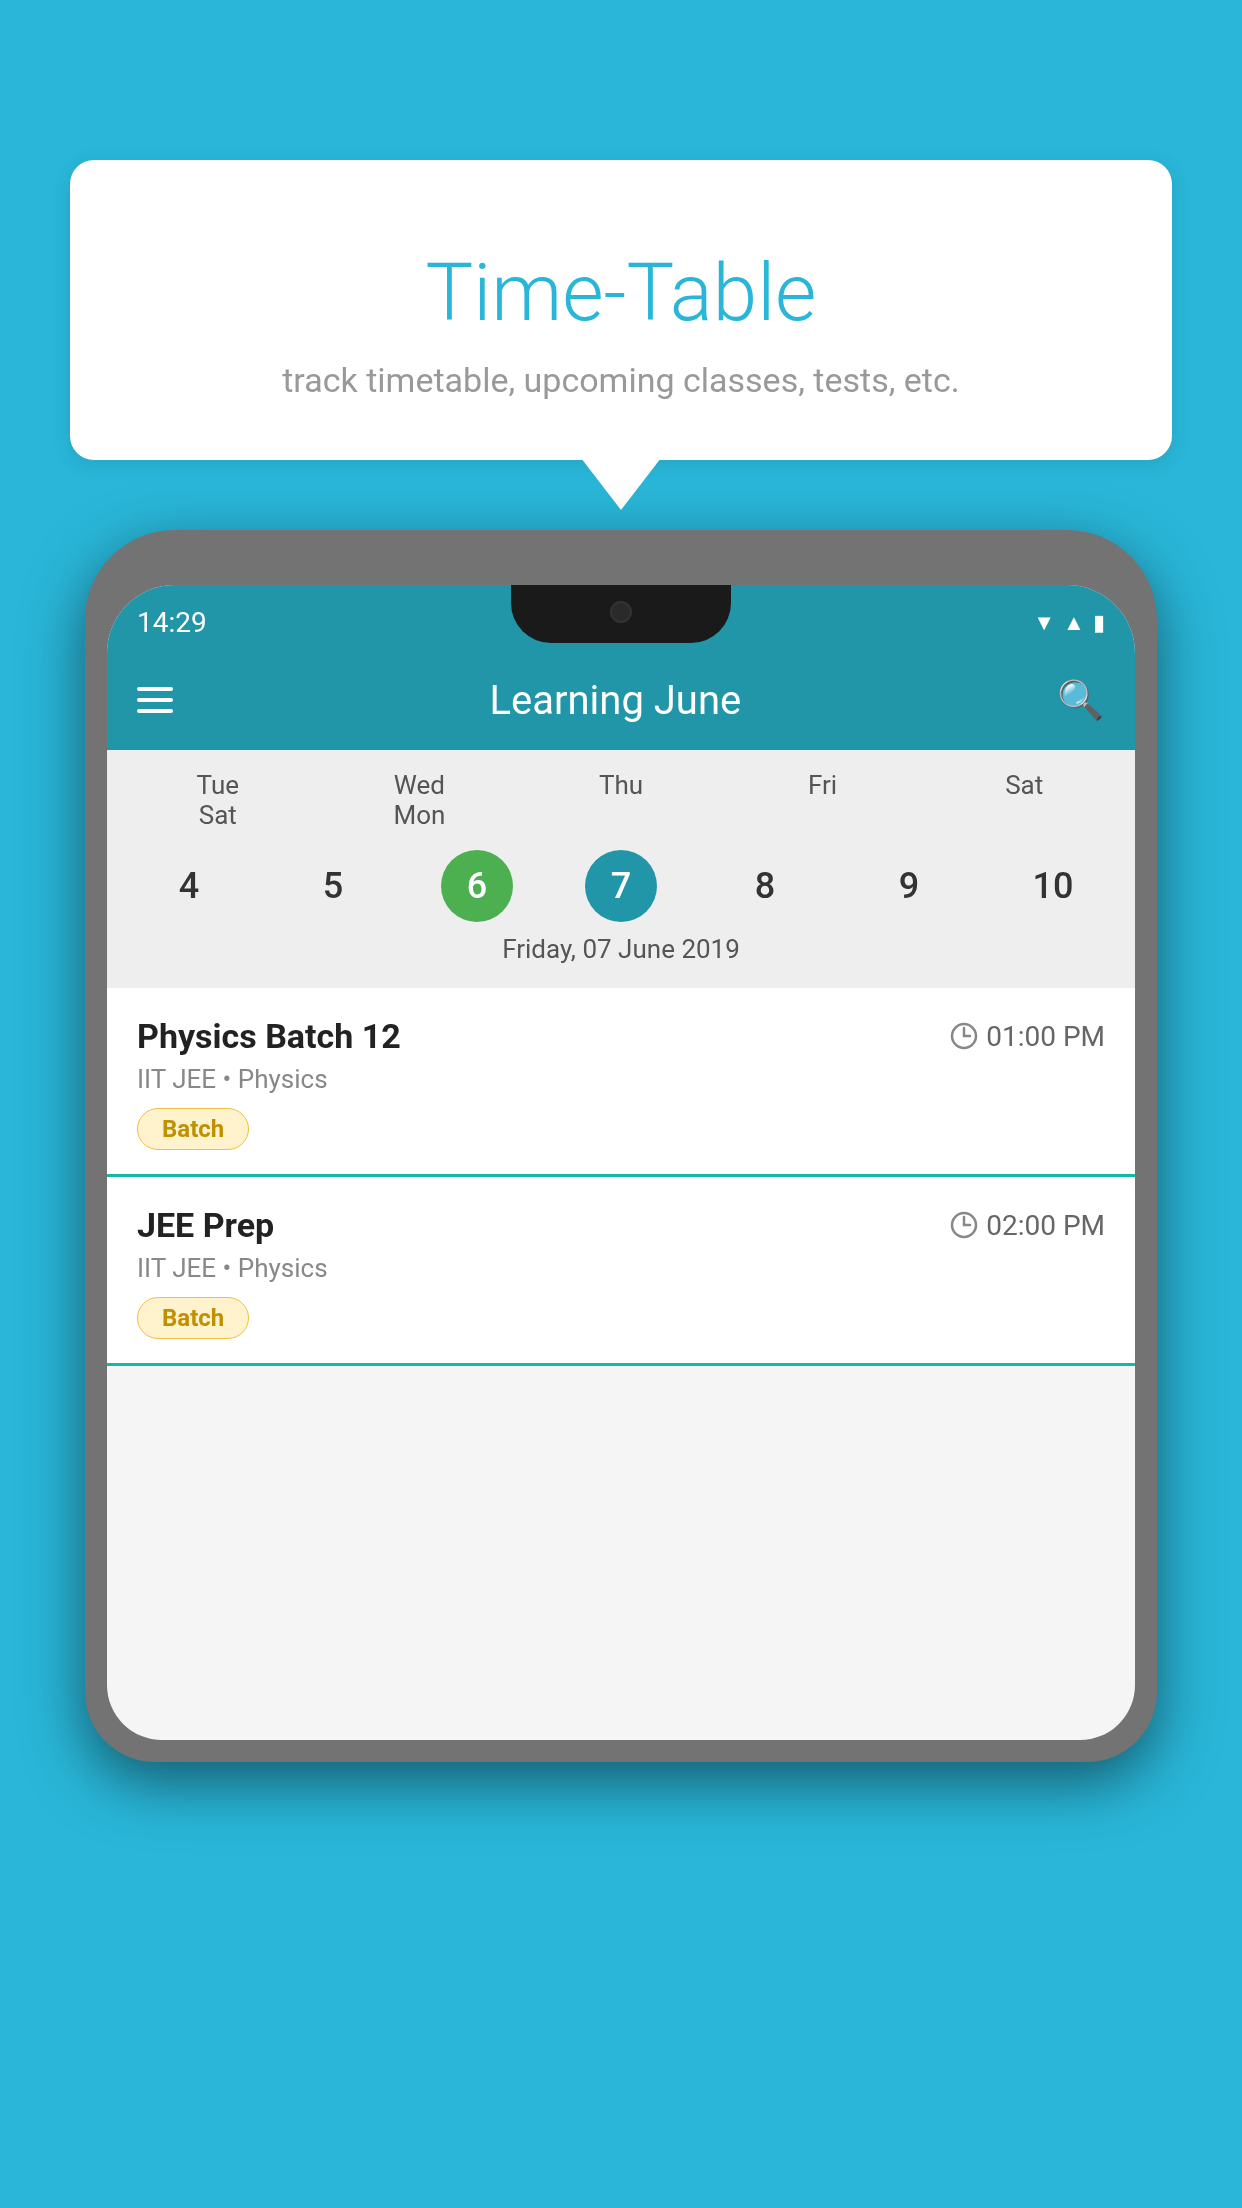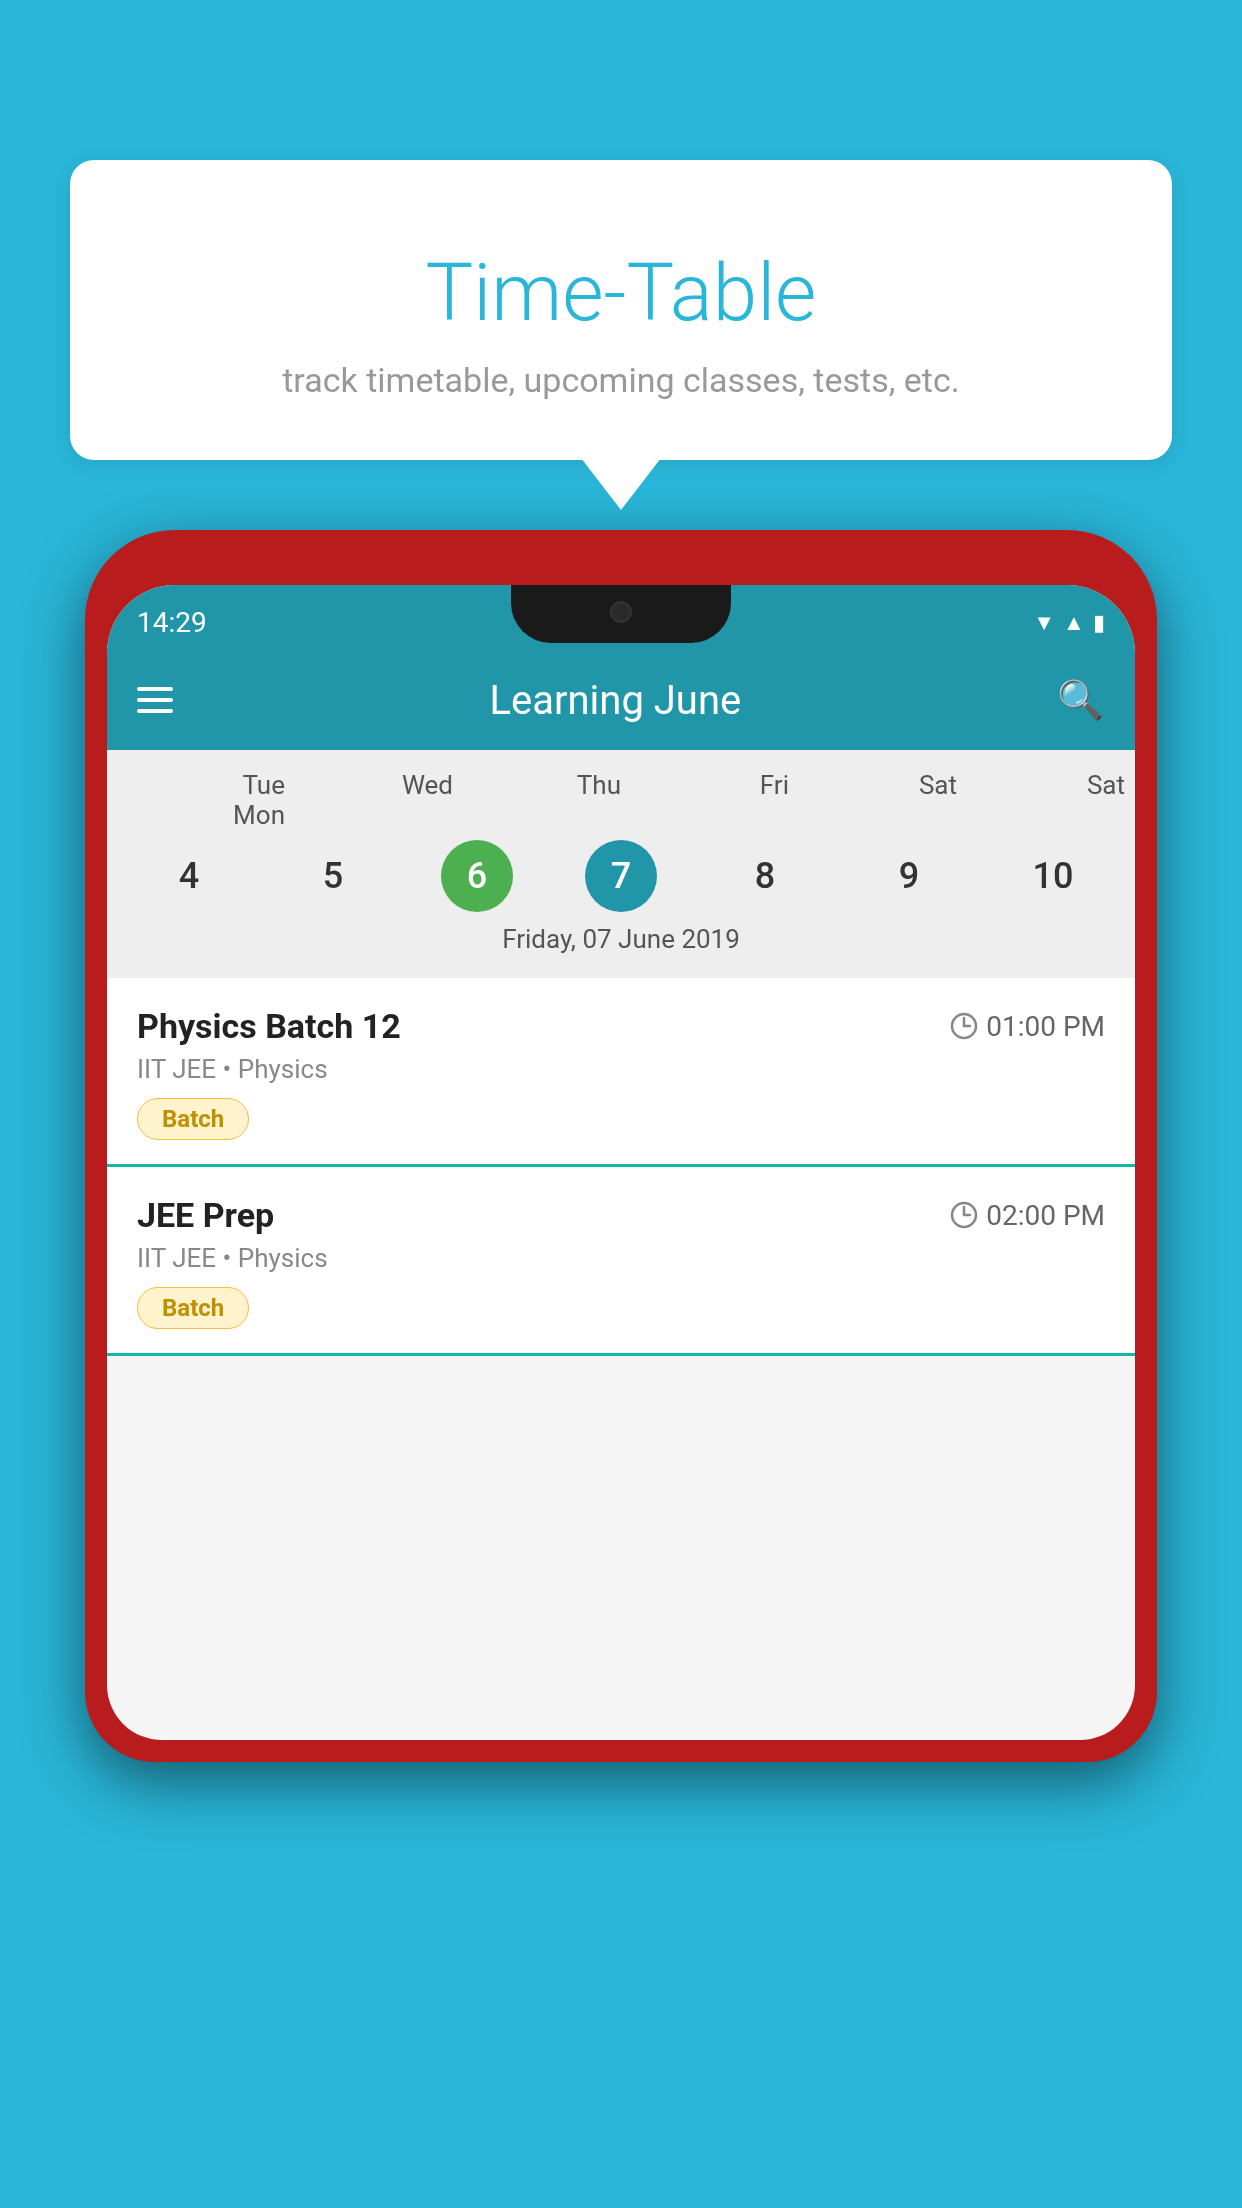--- a/index.html
+++ b/index.html
@@ -60,21 +60,21 @@
     
     .phone-container {
       position: absolute;
       top: 530px;
       left: 85px;
       right: 85px;
       bottom: 0;
     }
 
     .phone-frame {
-      background: #b91c1c;
+      background: #737373;
       border-radius: 90px 90px 70px 70px;
       width: 100%;
       height: 1232px;
       position: relative;
       box-shadow: 0 20px 60px rgba(0,0,0,0.5);
       overflow: hidden;
     }
 
     
     .phone-screen {
@@ -180,23 +180,23 @@
     }
 
     
     .calendar-strip {
       background: #eeeeee;
       padding: 20px 10px 10px;
     }
 
     .day-labels {
       display: grid;
-      grid-template-columns: repeat(6, 1fr);
-      text-align: right;
-      margin-bottom: 10px;
+      grid-template-columns: repeat(5, 1fr);
+      text-align: center;
+      margin-bottom: 20px;
     }
 
     .day-label {
       font-size: 26px;
       color: #555;
       font-weight: 400;
     }
 
     .day-numbers {
       display: grid;

